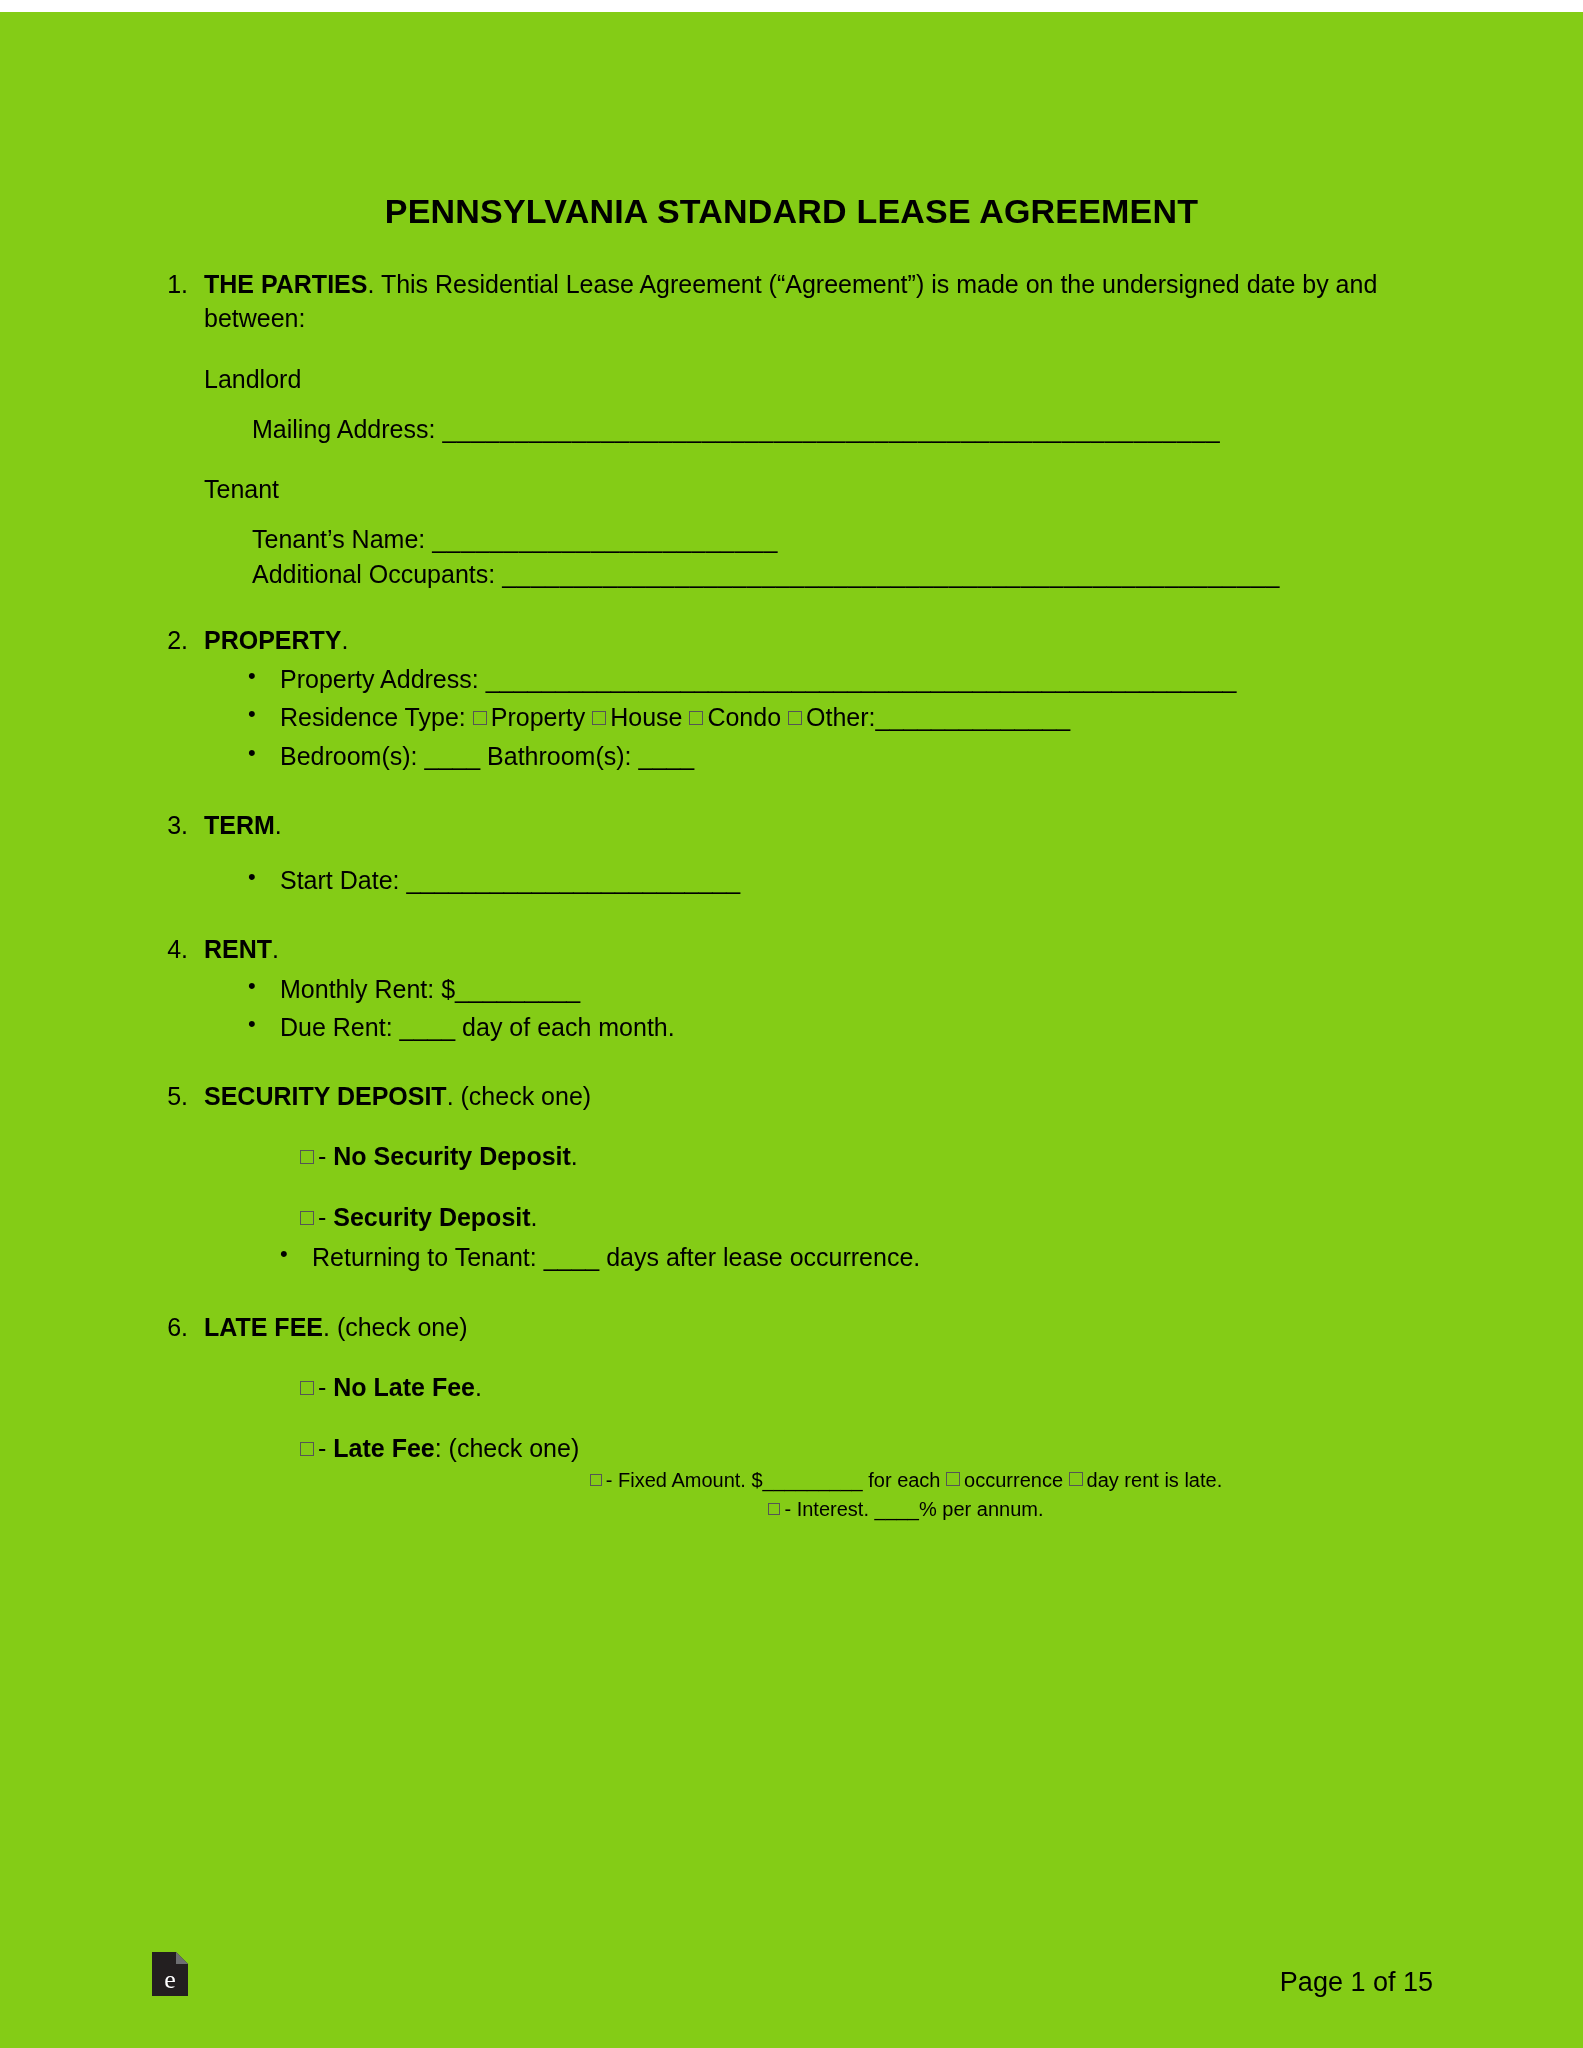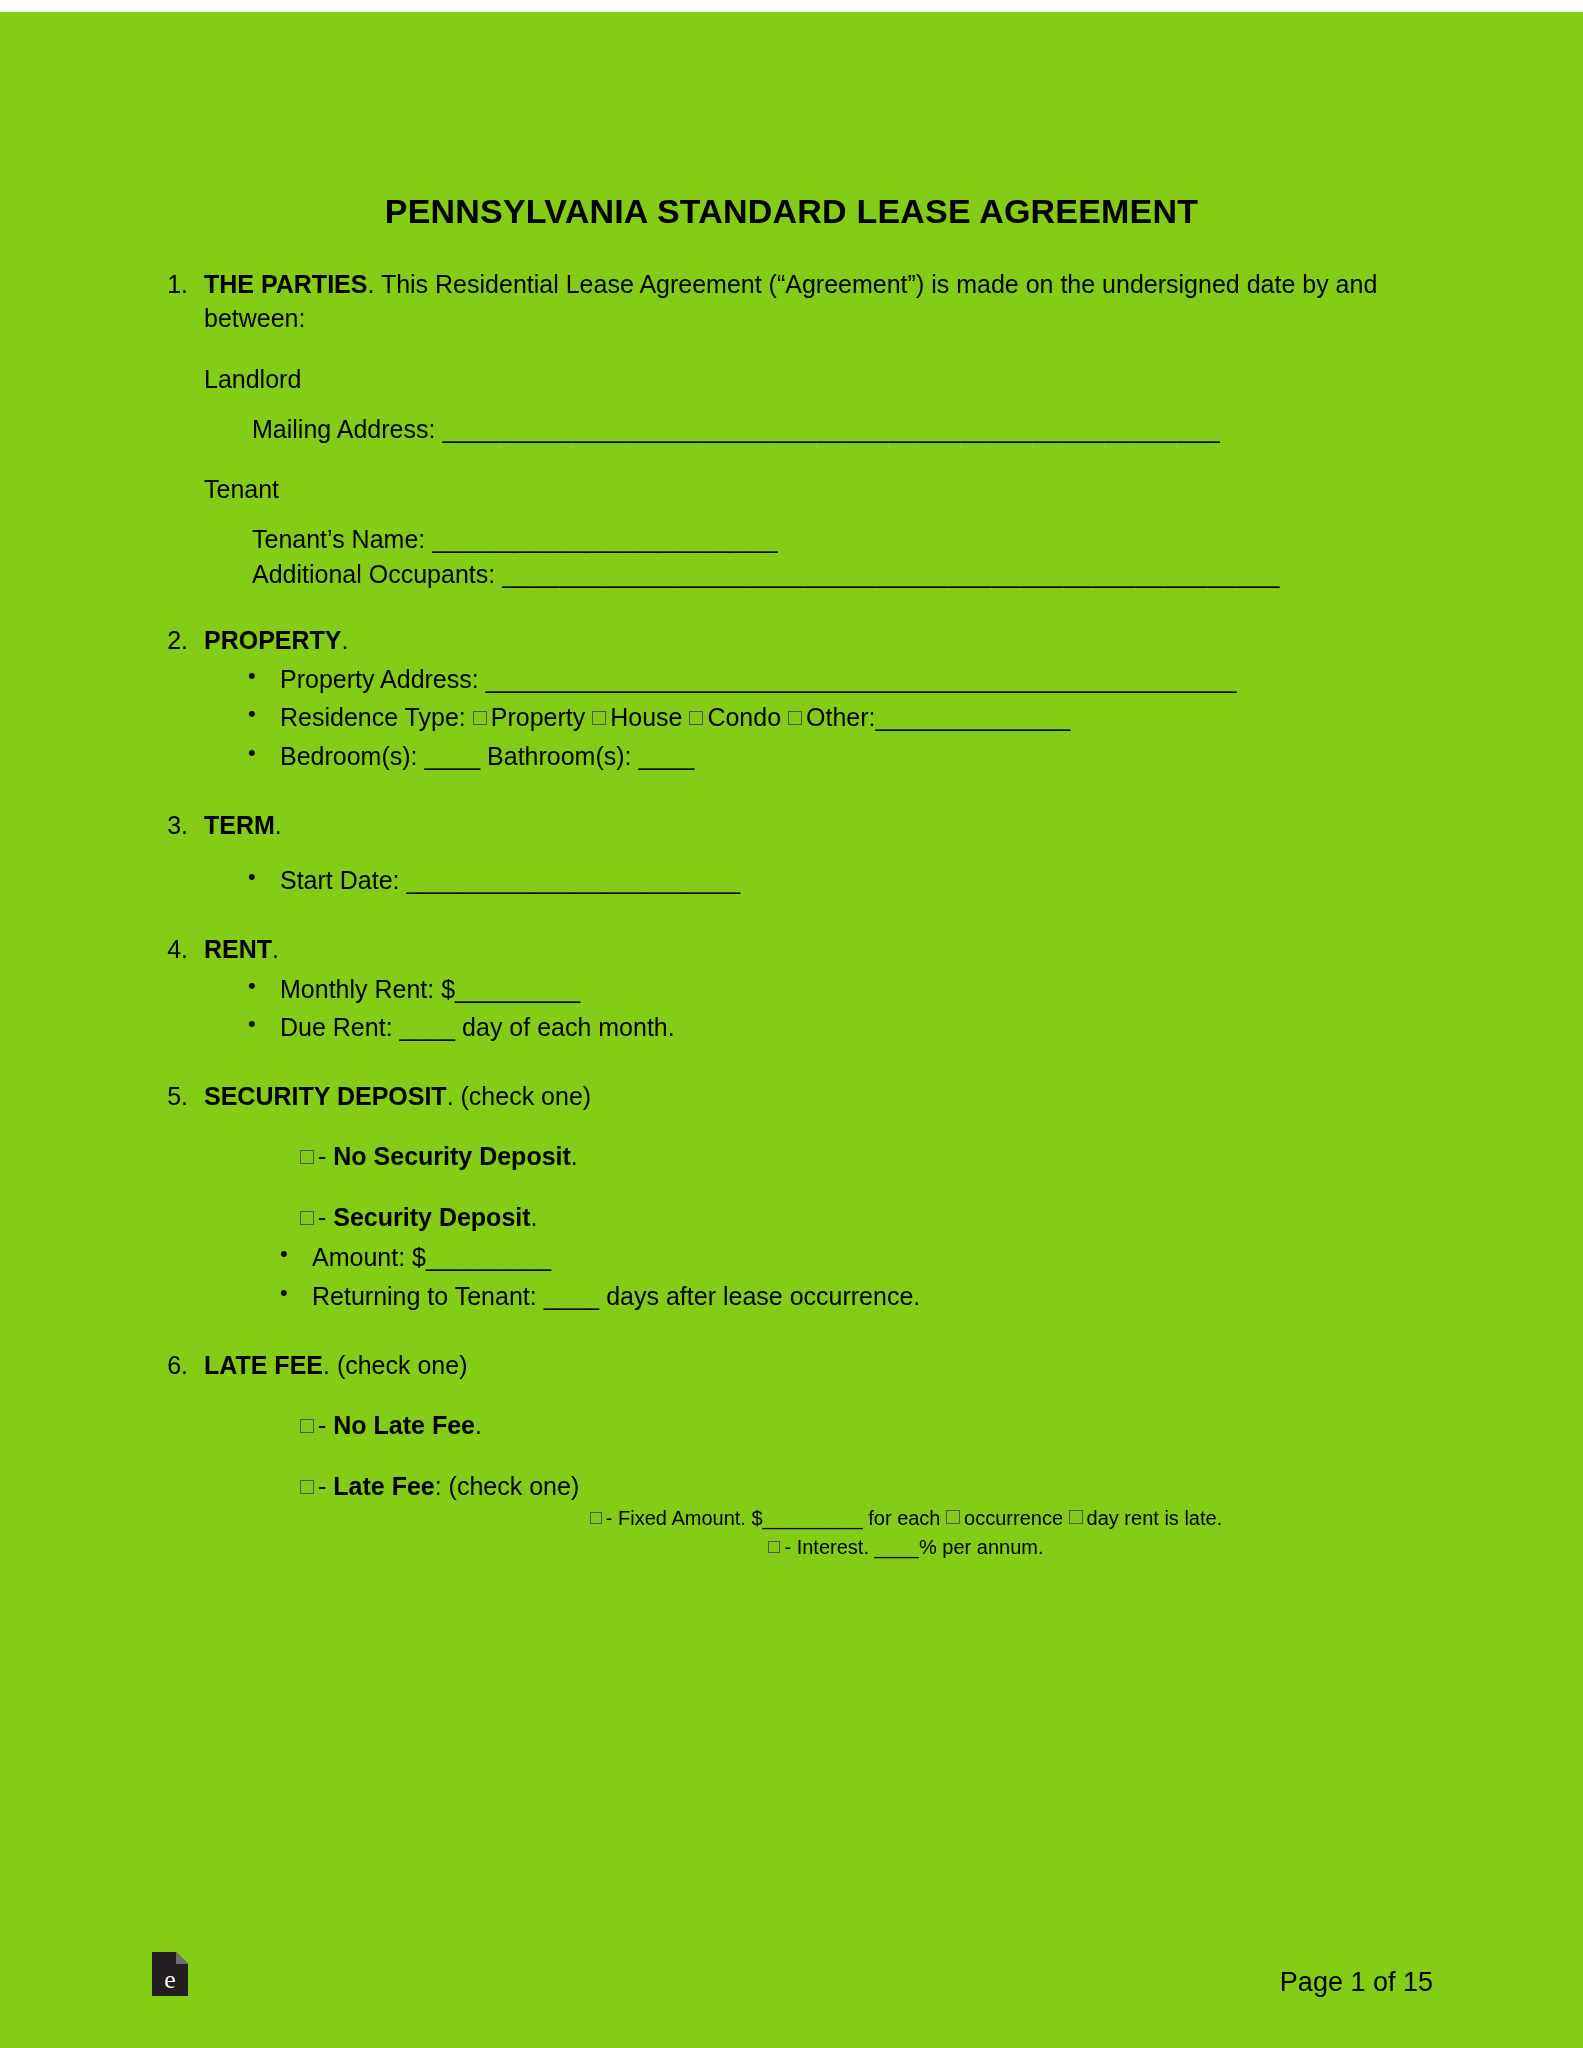--- a/index.html
+++ b/index.html
@@ -229,23 +229,20 @@
       <div class="checkline">
         <span class="checkbox"></span><span>- </span><b>No Security Deposit</b><span>.</span>
       </div>
 
       <div class="gap-md"></div>
       <div class="checkline">
         <span class="checkbox"></span><span>- </span><b>Security Deposit</b><span>.</span>
       </div>
       <ul class="bullets deep">
         <li>
-          <span class="u">Amount</span><span>: $_________</span>
-        </li>
-        <li>
           <span class="u">Returning to Tenant</span><span>:  ____  days after lease occurrence.</span>
         </li>
       </ul>
     </div>
   </div>
 
   <div class="gap-md"></div>
 
   <div class="section">
     <div class="sec-num">6.</div>

